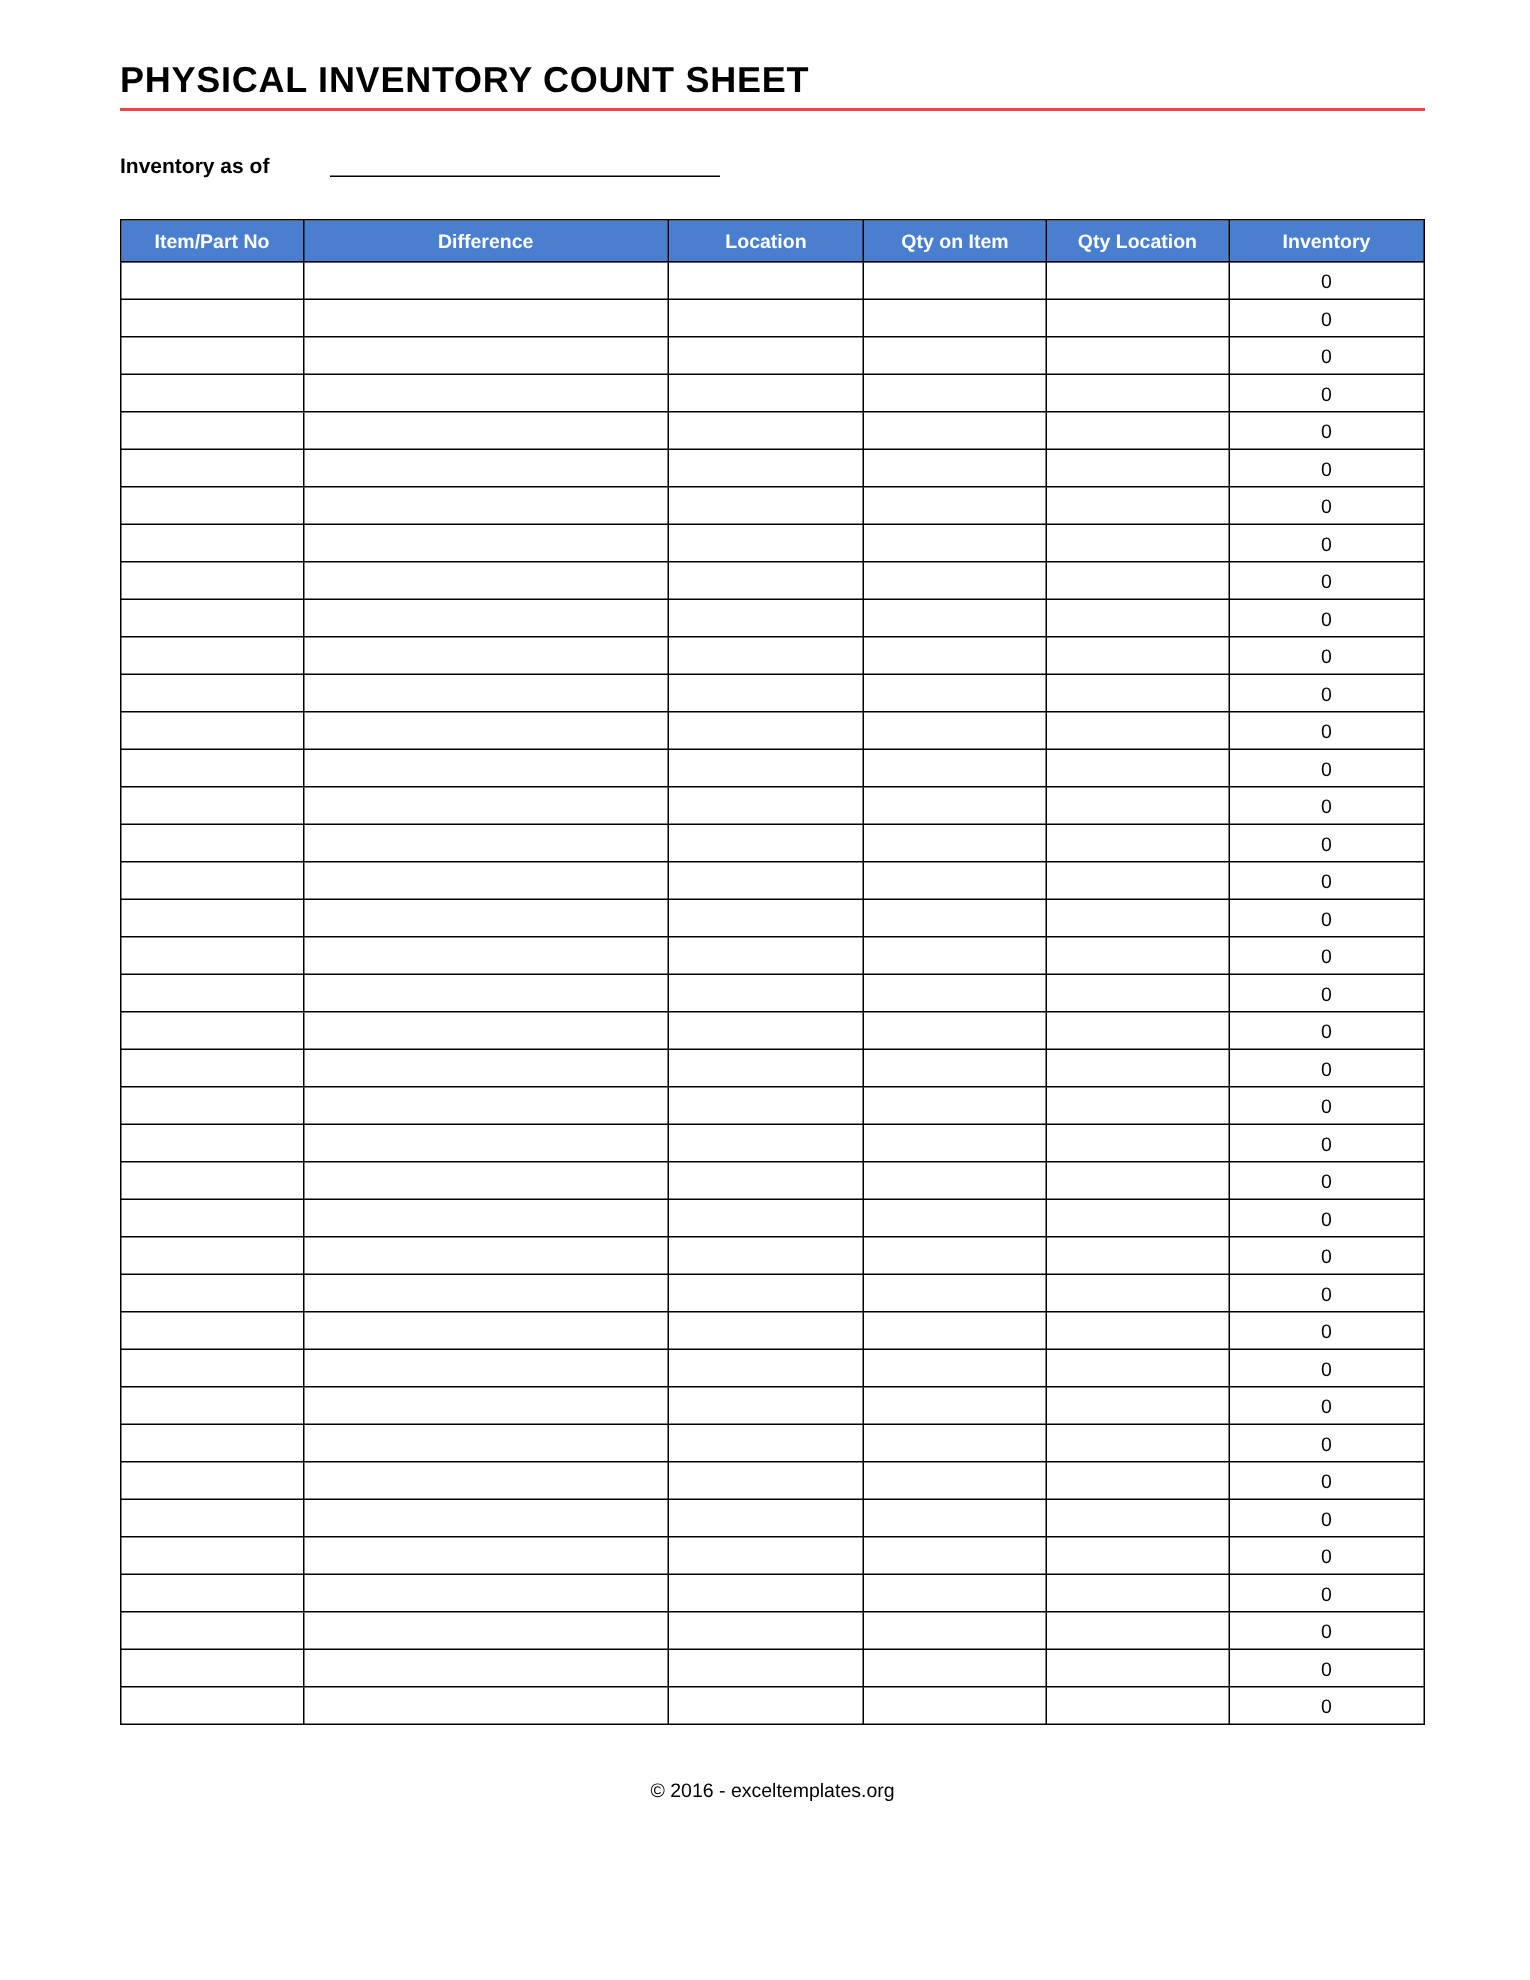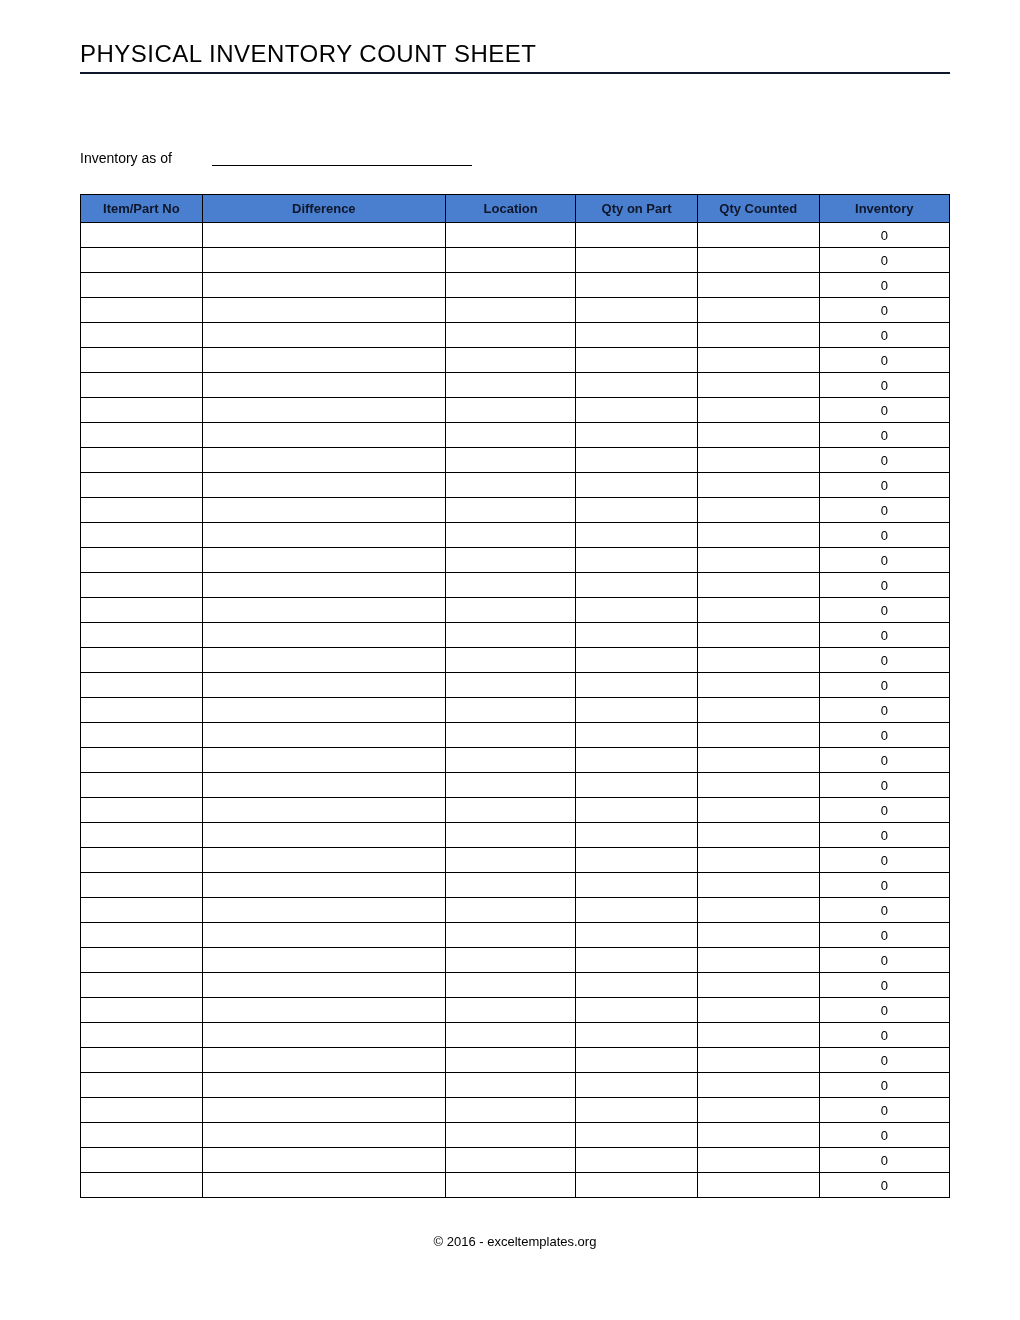--- a/index.html
+++ b/index.html
@@ -10,50 +10,49 @@
     body {
       font-family: Arial, Helvetica, sans-serif;
       background: #ffffff;
       width: 1020px;
       height: 1320px;
       padding: 40px 70px 40px 80px;
       color: #000;
     }
     .title {
       font-size: 24px;
-      font-weight: 400;
+      font-weight: 700;
       letter-spacing: 0.5px;
-      border-bottom: 2px solid #0f172a;
+      border-bottom: 2px solid #ef4444;
       padding-bottom: 4px;
       margin-bottom: 28px;
     }
     .meta-row {
       display: flex;
       align-items: flex-end;
       gap: 40px;
       margin-bottom: 28px;
       font-size: 14px;
     }
     .meta-label {
-      font-weight: 400;
-      margin-top: 48px;
+      font-weight: 700;
     }
     .meta-line {
       border-bottom: 1.5px solid #000;
       width: 260px;
       height: 16px;
     }
     table {
       border-collapse: collapse;
       width: 100%;
       table-layout: fixed;
     }
     th {
       background: #4a7ecf;
-      color: #0f172a;
+      color: #ffffff;
       font-weight: 700;
       font-size: 13px;
       padding: 6px 4px;
       border: 1px solid #000;
       text-align: center;
     }
     td {
       border: 1px solid #000;
       height: 25px;
       font-size: 13px;
@@ -89,22 +88,22 @@
       <col class="c3">
       <col class="c4">
       <col class="c5">
       <col class="c6">
   </colgroup>
   <thead>
     <tr>
       <th>Item/Part No</th>
       <th>Difference</th>
       <th>Location</th>
-      <th>Qty on Part</th>
-      <th>Qty Counted</th>
+      <th>Qty on Item</th>
+      <th>Qty Location</th>
       <th>Inventory</th>
     </tr>
   </thead>
   <tbody id="tbody">
       <tr>
         <td></td>
         <td></td>
         <td></td>
         <td></td>
         <td></td>

